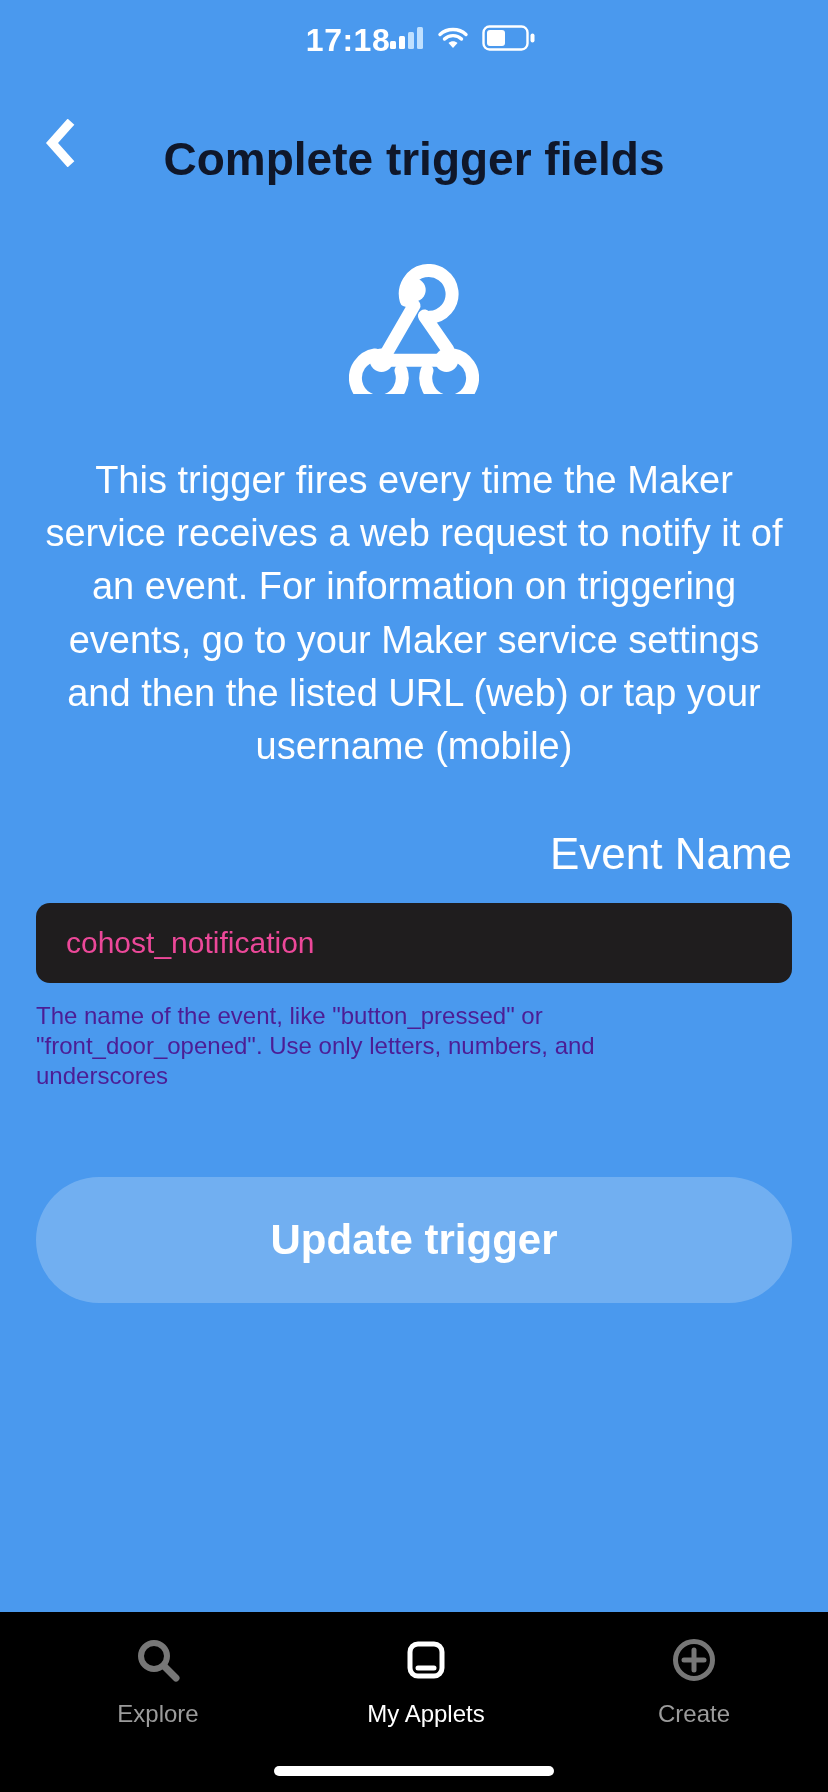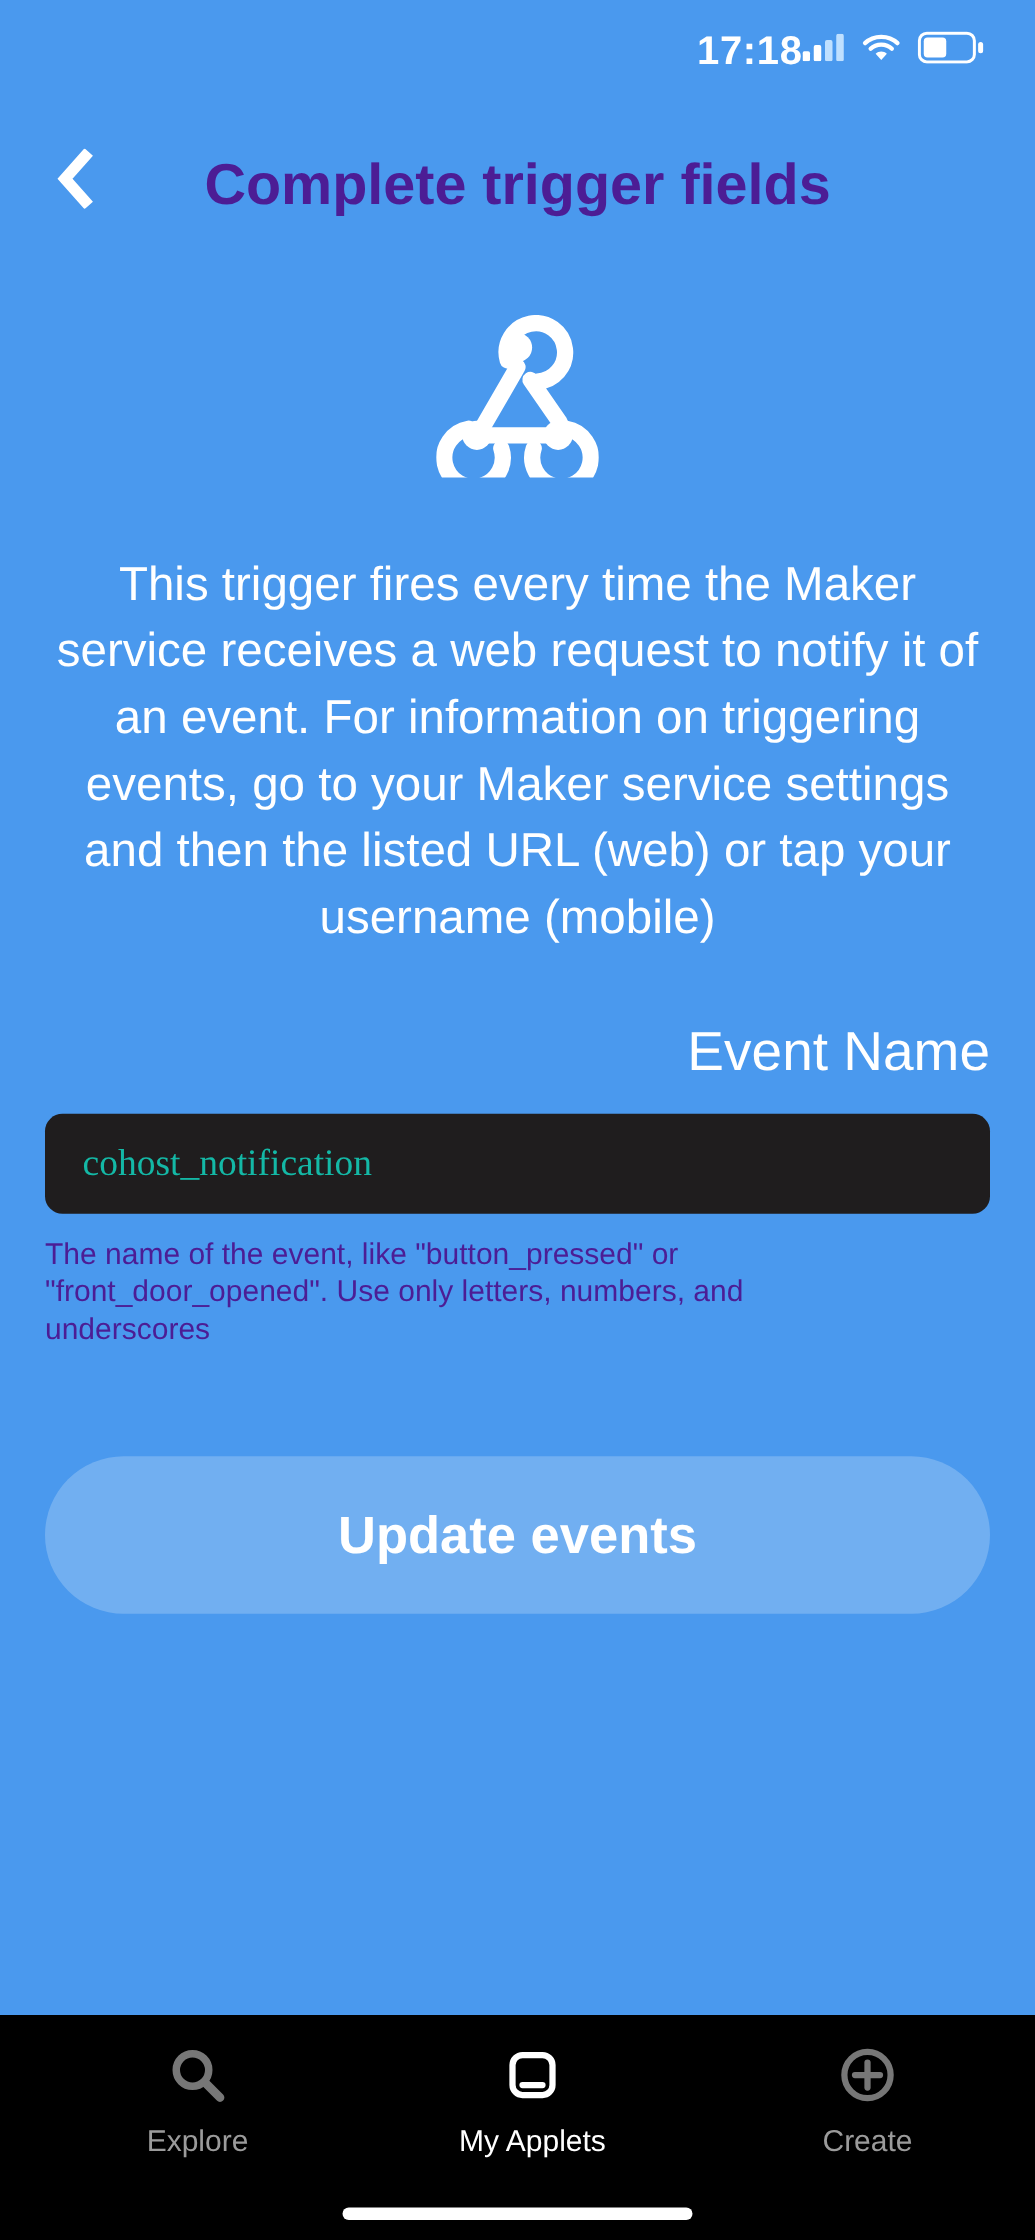--- a/index.html
+++ b/index.html
@@ -11,21 +11,21 @@
     display: flex;
     flex-direction: column;
     overflow: hidden;
   }
 
   
   .status-bar {
     height: 80px;
     display: flex;
     align-items: center;
-    justify-content: flex-end;
+    justify-content: center;
     padding: 0 40px 0 54px;
   }
   .status-time {
     font-size: 32px;
     font-weight: 600;
     letter-spacing: 0.5px;
   }
   .status-icons {
     display: flex;
     align-items: center;
@@ -47,22 +47,23 @@
     width: 48px;
     height: 48px;
     display: flex;
     align-items: center;
     justify-content: center;
     background: none; border: none; cursor: pointer;
   }
   .page-title {
     font-size: 46px;
     font-weight: 900;
-    color: #4c1d95;
+    color: #0f172a;
     text-align: center;
+    margin-top: 12px;
   }
 
   
   .main {
     flex: 1;
     padding: 0 36px;
     display: flex;
     flex-direction: column;
     align-items: center;
   }
@@ -100,25 +101,25 @@
     font-size: 44px;
     font-weight: 400;
     text-align: right;
   }
   .text-input {
     margin-top: 24px;
     width: 100%;
     height: 80px;
     border-radius: 14px;
     background: #1f1d1e;
-    color: #14b8a6;
+    color: #ec4899;
     border: none;
     padding: 0 30px;
     font-size: 30px;
-    font-family: Liberation Serif, serif;
+    font-family: Liberation Sans, sans-serif;
   }
   .field-help {
     margin-top: 18px;
     font-size: 24px;
     line-height: 1.25;
     color: #4c1d95;
     max-width: 620px;
   }
 
   .primary-btn {
@@ -230,21 +231,21 @@
   </div>
 
   <p class="trigger-desc">This trigger fires every time the Maker service receives a web request to notify it of an event. For information on triggering events, go to your Maker service settings and then the listed URL (web) or tap your username (mobile)</p>
 
   <div class="field">
     <label class="field-label">Event Name</label>
     <input class="text-input" type="text" value="cohost_notification" style="">
     <p class="field-help">The name of the event, like "button_pressed" or "front_door_opened". Use only letters, numbers, and underscores</p>
   </div>
 
-  <button class="primary-btn">Update events</button>
+  <button class="primary-btn">Update trigger</button>
 </div>
 
 <nav class="tabbar">
   <button class="tab">
     <span class="ticon">
       <svg width="48" height="48" viewBox="0 0 48 48">
         <circle cx="20" cy="20" r="13" fill="none" stroke="#777" stroke-width="6"></circle>
         <line x1="30" y1="30" x2="42" y2="42" stroke="#777" stroke-width="7" stroke-linecap="round"></line>
       </svg>
     </span>

